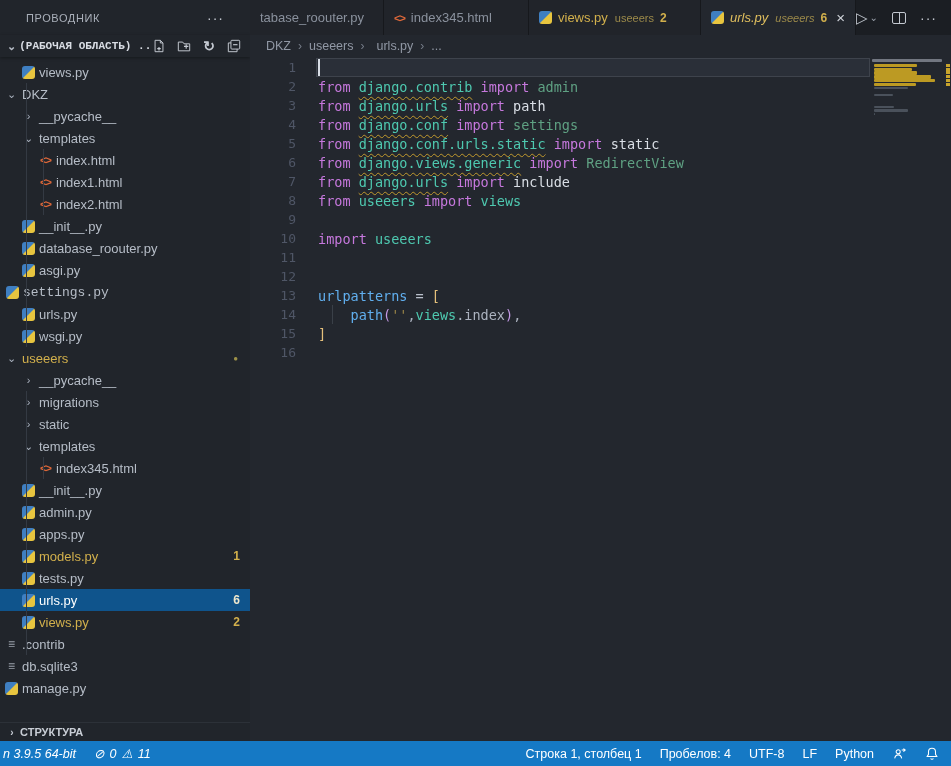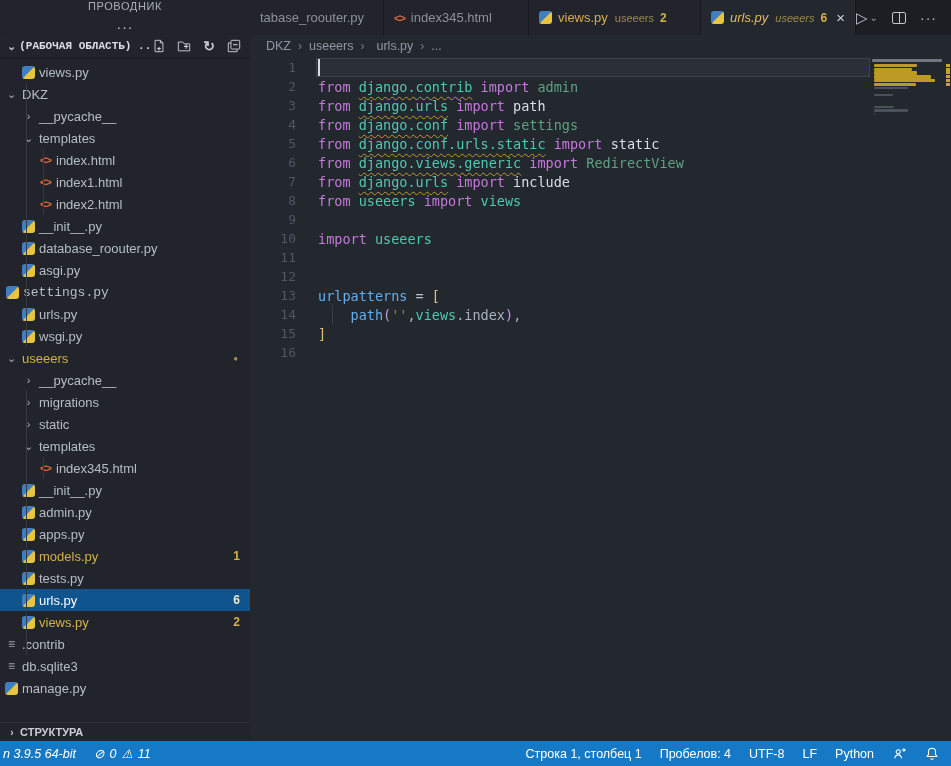--- a/index.html
+++ b/index.html
@@ -4,21 +4,21 @@
 <style>
   * { margin:0; padding:0; box-sizing:border-box; }
   html,body { width:951px; height:766px; overflow:hidden; background:#17191d;
     font-family:"Liberation Sans", sans-serif; }
   .app { position:relative; width:951px; height:766px; background:#17191d; }
 
   
   .sidebar { position:absolute; left:0; top:0; width:250px; height:741px;
     background:#21252b; color:#b8bec8; overflow:hidden; }
   .sb-title-row { height:35px; display:flex; align-items:center;
-    padding:0 26px; font-size:11px; letter-spacing:.6px; color:#a9afb9;flex-direction:column; }
+    padding:0 26px; font-size:11px; letter-spacing:.6px; color:#a9afb9; }
   .sb-title-row .spacer { flex:1; }
   .more-dots { color:#c0c5cd; font-size:14px; letter-spacing:1px; cursor:pointer; }
   .sb-section { height:22px; display:flex; align-items:center; padding:0 8px 0 4px;
     font-size:11px; font-weight:bold; color:#d8dce3;
     box-shadow:0 1px 3px rgba(0,0,0,.35); position:relative; z-index:2; }
   .sb-section .chev { width:16px; font-size:11px; color:#b8bec8; text-align:center; }
   .sb-section .sec-label { white-space:nowrap; overflow:hidden;font-family:Liberation Mono, monospace; }
   .sec-icons { margin-left:auto; display:flex; align-items:center; gap:9px; }
   .sec-icons .sicon { width:16px; height:16px; display:flex; align-items:center;
     justify-content:center; color:#c5cad2; font-size:14px; cursor:pointer; }

